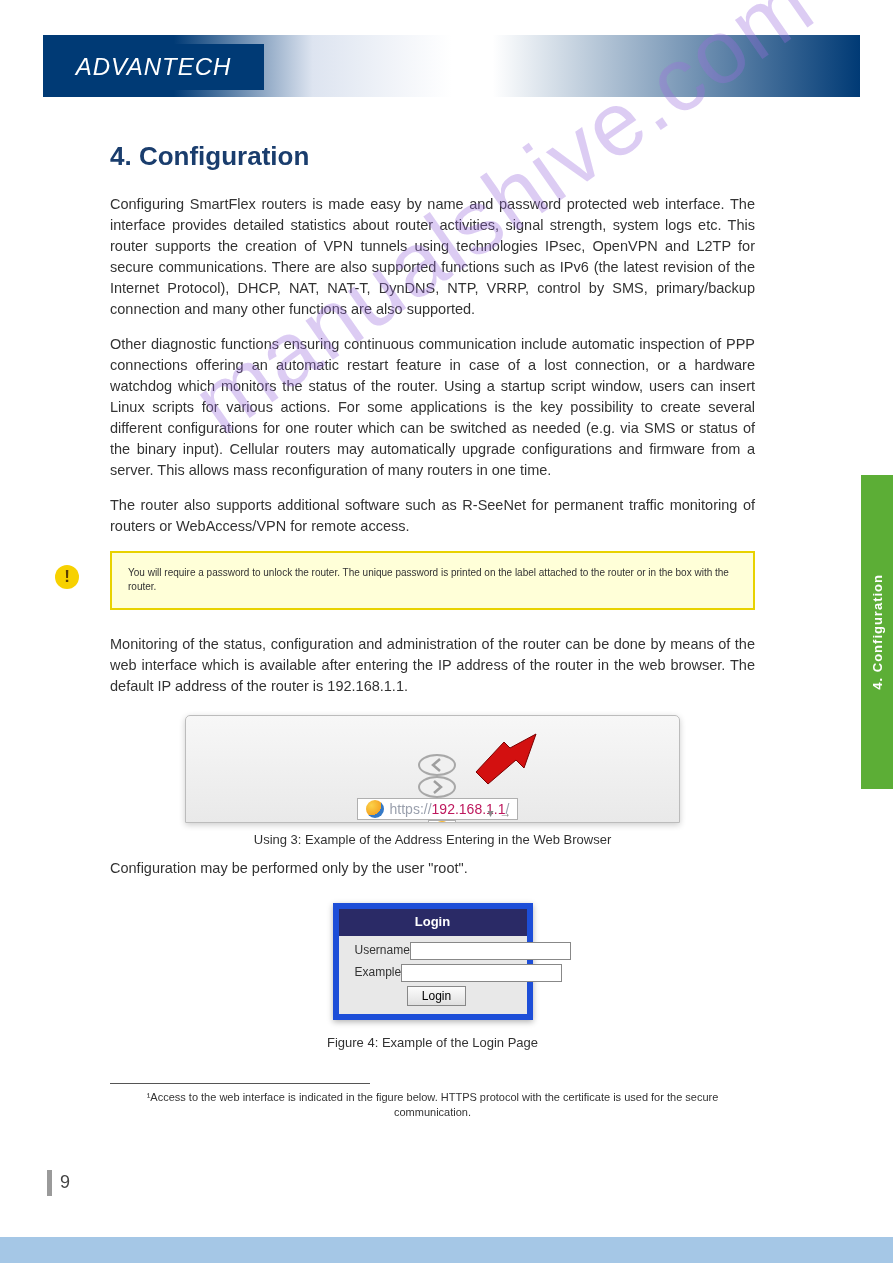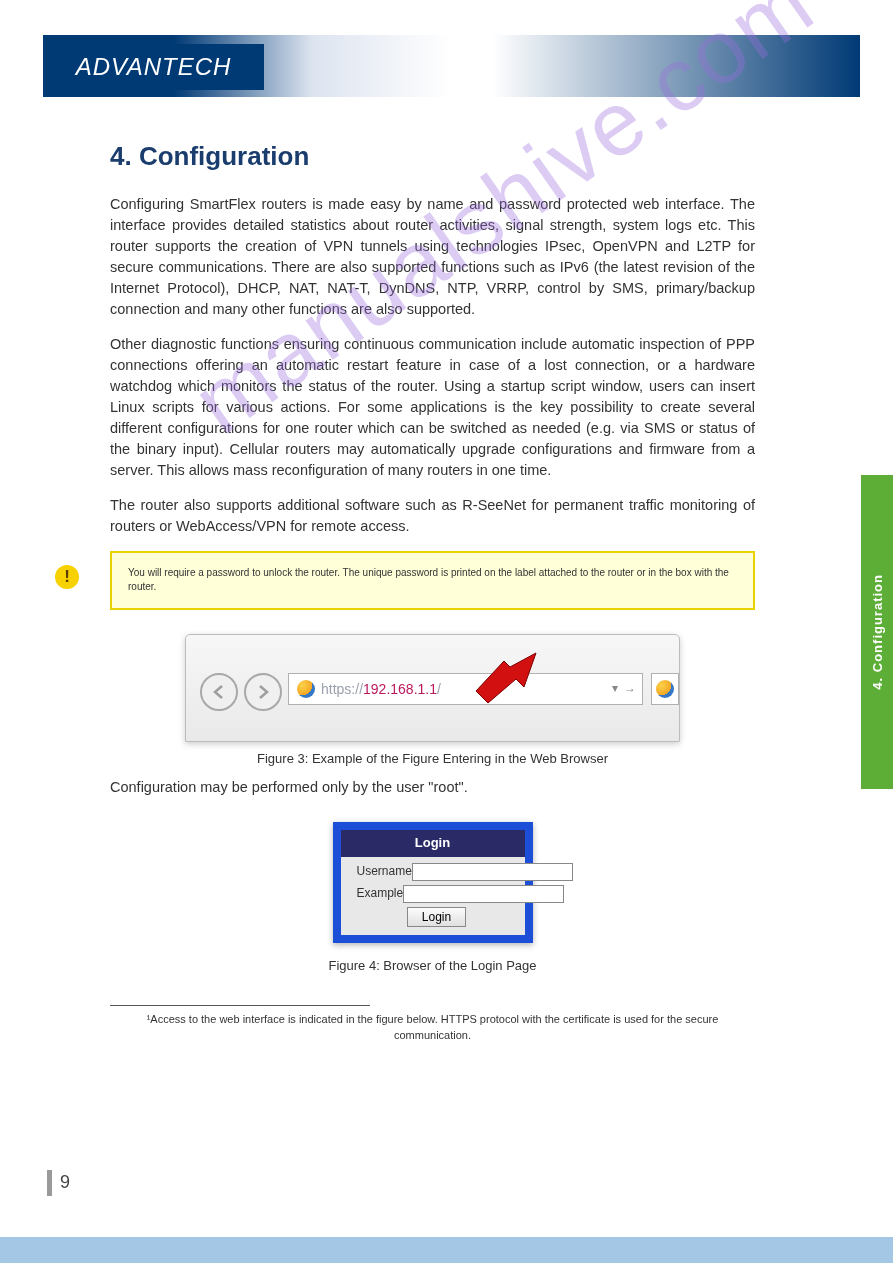--- a/index.html
+++ b/index.html
@@ -119,21 +119,22 @@
     box-shadow: 0 2px 6px rgba(0,0,0,0.2);
     overflow: hidden;
   }
   .browser-toolbar {
     position: absolute;
     top: 38px;
     left: 14px;
     right: 0;
     height: 50px;
     display: flex;
-    align-items: flex-start;
+    align-items: center;
+    flex-direction: column;
   }
   .nav-circle {
     width: 38px;
     height: 38px;
     border: 2px solid #a8a8a8;
     border-radius: 50%;
     display: flex;
     align-items: center;
     justify-content: center;
     color: #9e9e9e;
@@ -191,21 +192,21 @@
   .red-arrow svg { overflow: visible; }
   .fig-caption {
     margin-top: 8px;
     font-size: 13px;
     color: #333;
     text-align: center;
   }
   .login-box {
     margin: 6px auto 6px auto;
     width: 200px;
-    border: 8px solid #1d4ed8;
+    border: 6px solid #1d4ed8;
     background: #be185d;
     font-size: 12px;
     box-shadow: 0 2px 6px rgba(0,0,0,0.3);
   }
   .login-header {
     background: #2a2a66;
     color: #ffffff;
     font-weight: bold;
     text-align: center;
     padding: 4px 0;
@@ -318,20 +319,21 @@
   <p class="para">Configuring SmartFlex routers is made easy by name and password protected web interface. The interface provides detailed statistics about router activities, signal strength, system logs etc. This router supports the creation of VPN tunnels using technologies IPsec, OpenVPN and L2TP for secure communications. There are also supported functions such as IPv6 (the latest revision of the Internet Protocol), DHCP, NAT, NAT-T, DynDNS, NTP, VRRP, control by SMS, primary/backup connection and many other functions are also supported.</p>
   <p class="para">Other diagnostic functions ensuring continuous communication include automatic inspection of PPP connections offering an automatic restart feature in case of a lost connection, or a hardware watchdog which monitors the status of the router. Using a startup script window, users can insert Linux scripts for various actions. For some applications is the key possibility to create several different configurations for one router which can be switched as needed (e.g. via SMS or status of the binary input). Cellular routers may automatically upgrade configurations and firmware from a server. This allows mass reconfiguration of many routers in one time.</p>
   <p class="para">The router also supports additional software such as R-SeeNet for permanent traffic monitoring of routers or WebAccess/VPN for remote access.</p>
 
 
   <div class="caution-row">
     <div class="caution-icon">!</div>
     <div class="caution-box">You will require a password to unlock the router. The unique password is printed on the label attached to the router or in the box with the router.</div>
   </div>
 
+  <p class="para">Monitoring of the status, configuration and administration of the router can be done by means of the web interface which is available after entering the IP address of the router in the web browser. The default IP address of the router is 192.168.1.1.</p>
 
   <div class="figure-area">
     <div class="browser-mock">
       <div class="browser-toolbar">
         <div class="nav-circle">
           <svg width="18" height="18" viewBox="0 0 18 18">
               <path d="M12 3 L5 9 L12 15" fill="none" stroke="#9e9e9e" stroke-width="2.5"></path>
             </svg>
         </div>
         <div class="nav-circle">
@@ -352,21 +354,21 @@
         <div class="side-ie-btn">
           <span class="ie-prefix"></span>
         </div>
       </div>
       <div class="red-arrow">
         <svg width="60" height="50" viewBox="0 0 60 50">
           <polygon points="0,38 28,8 34,14 60,0 48,34 40,26 12,50" fill="#d31010" stroke="#7a0000" stroke-width="1"></polygon>
         </svg>
       </div>
     </div>
-    <div class="fig-caption">Figure 3: Example of the Figure Entering in the Web Browser</div>
+    <div class="fig-caption">Using 3: Example of the Address Entering in the Web Browser</div>
   </div>
 
   <p class="para" style="margin-top:4px;">Configuration may be performed only by the user "root".</p>
 
   <div class="figure-area">
     <div class="login-box">
       <div class="login-header">Login</div>
       <div class="login-body">
         <div class="login-row">
           <label>Username</label>
@@ -374,21 +376,21 @@
         </div>
         <div class="login-row">
           <label>Example</label>
           <input type="password" value="" style="">
         </div>
         <div class="login-btn-row">
           <button class="login-btn">Login</button>
         </div>
       </div>
     </div>
-    <div class="fig-caption">Figure 4: Browser of the Login Page</div>
+    <div class="fig-caption">Figure 4: Example of the Login Page</div>
   </div>
 
   <div class="footnote-rule"></div>
   <div class="footnote">¹Access to the web interface is indicated in the figure below. HTTPS protocol with the certificate is used for the secure communication.</div>
 
 </div>
 
 <div class="page-num">
   <span class="bar"></span><span>9</span>
 </div>

